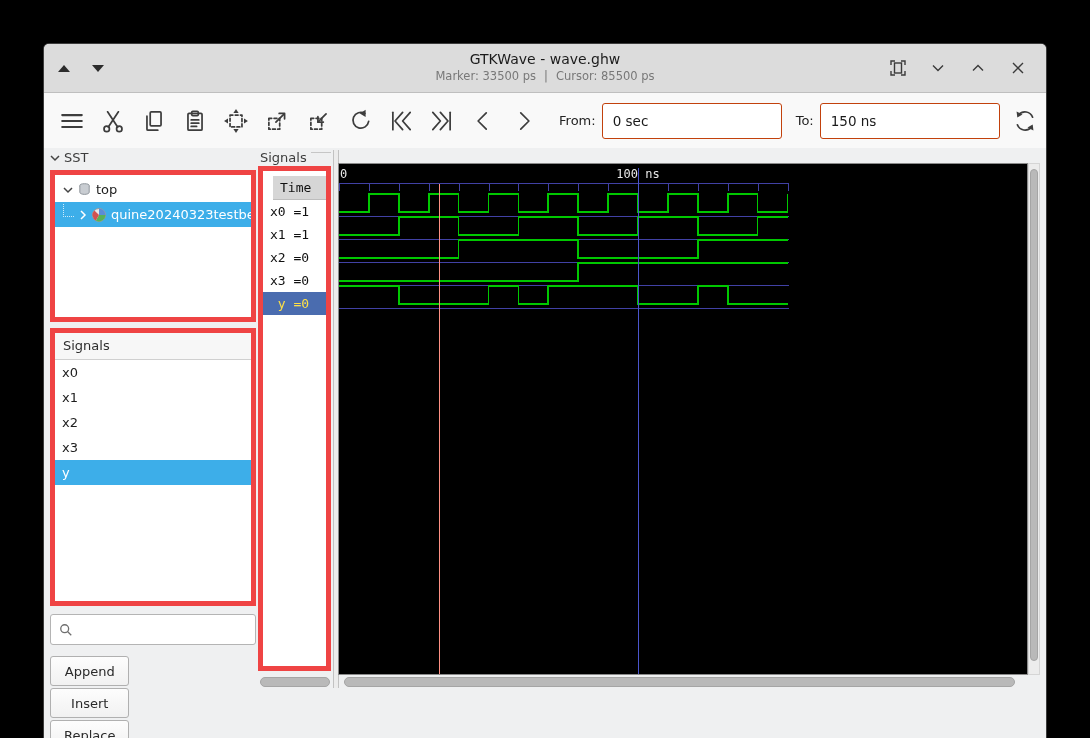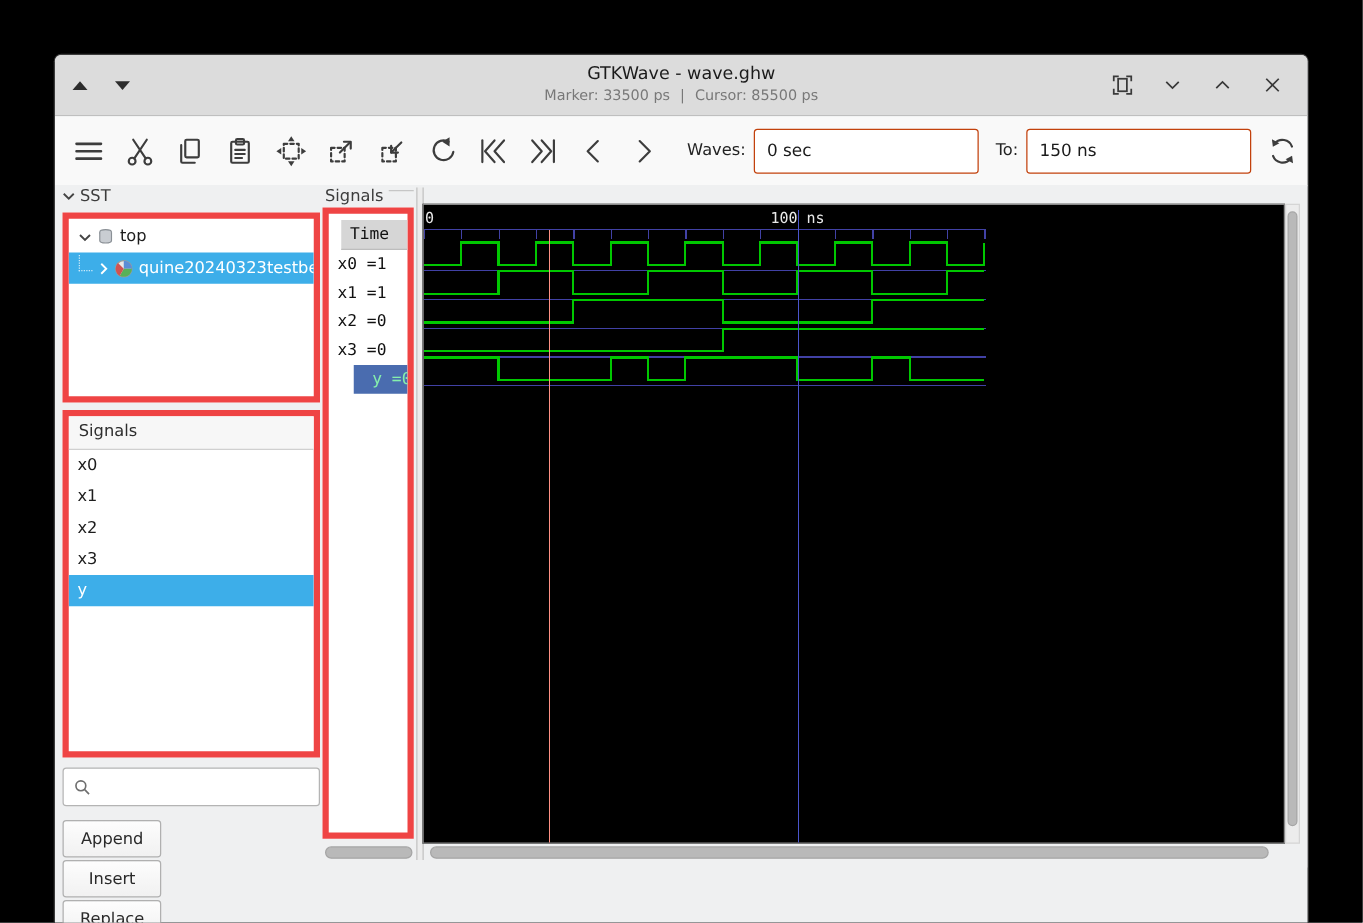--- a/index.html
+++ b/index.html
@@ -51,21 +51,21 @@
   .search-box{width:100%;height:100%;box-sizing:border-box;background:#fff;border:1px solid #b4b4b4;border-radius:3px;display:flex;align-items:center;padding-left:8px;gap:6px;}
   .search-box input{border:none;outline:none;flex:1;font-size:13px;font-family:"DejaVu Sans",sans-serif;background:transparent;color:#222;min-width:0;}
   .btn-row{position:absolute;left:6px;top:508px;display:flex;gap:2px;flex-direction:column;}
   .pushbtn{height:30px;padding:0 13px;background:linear-gradient(#fdfdfd,#f1f1f1);border:1px solid #b0b0b0;border-radius:3px;font-size:13px;color:#2a2a2a;font-family:"DejaVu Sans",sans-serif;}
   
   .names-label{position:absolute;left:216px;top:2px;width:71px;}
   .names-box{position:absolute;left:214px;top:18px;width:73px;height:505px;overflow:hidden;}
   .mono{font-family:"DejaVu Sans Mono",monospace;}
   .time-header{height:23px;line-height:23px;background:#d6d6d6;border-bottom:1px solid #bdbdbd;font-size:13px;color:#111;padding-left:7px;margin-top:5px;margin-left:10px;}
   .name-row{height:23px;line-height:23px;font-size:13px;color:#111;padding-left:7px;white-space:pre;}
-  .name-row.sel{background:#4a6caf;color:#86efac;margin-left:20px;}
+  .name-row.sel{background:#4a6caf;color:#fde047;}
   .hscroll{position:absolute;height:12px;}
   .hscroll .thumb{height:10px;margin-top:1px;background:#b9b9b9;border:1px solid #a5a5a5;border-radius:6px;box-sizing:border-box;}
   .names-scroll{left:216px;top:528px;width:70px;}
   .wave-scroll{left:300px;top:528px;width:678px;}
   
   .splitter{position:absolute;left:289px;top:2px;width:4px;height:538px;border-left:1px solid #c2c2c2;border-right:1px solid #c2c2c2;background:#ececec;cursor:col-resize;}
   
   .waves-label{position:absolute;left:296px;top:2px;width:686px;}
   .wave-canvas{position:absolute;left:294px;top:15px;width:688px;height:510px;background:#000;border:1px solid #8a8a8a;box-sizing:content-box;}
   .wave-canvas svg{display:block;}
@@ -182,21 +182,21 @@
     <div class="tool-btn">
       <svg width="26" height="26" viewBox="0 0 24 24">
           <path d="M15 4.5L7.5 12l7.5 7.5"></path>
         </svg>
     </div>
     <div class="tool-btn">
       <svg width="26" height="26" viewBox="0 0 24 24">
           <path d="M9 4.5l7.5 7.5L9 19.5"></path>
         </svg>
     </div>
-    <span class="range-label">Waves:</span>
+    <span class="range-label">From:</span>
     <input class="range-input" value="0 sec" style="">
     <span class="range-label">To:</span>
     <input class="range-input" value="150 ns" style="">
     <div class="tool-btn" style="margin-left:10px;">
       <svg width="26" height="26" viewBox="0 0 24 24">
           <path d="M19 8.5A7.5 7.5 0 0 0 6.2 6.3"></path>
           <polygon class="fill" points="4.2,3.2 4.9,8.7 9.7,6.1"></polygon>
           <path d="M5 15.5a7.5 7.5 0 0 0 12.8 2.2"></path>
           <polygon class="fill" points="19.8,20.8 19.1,15.3 14.3,17.9"></polygon>
         </svg>

